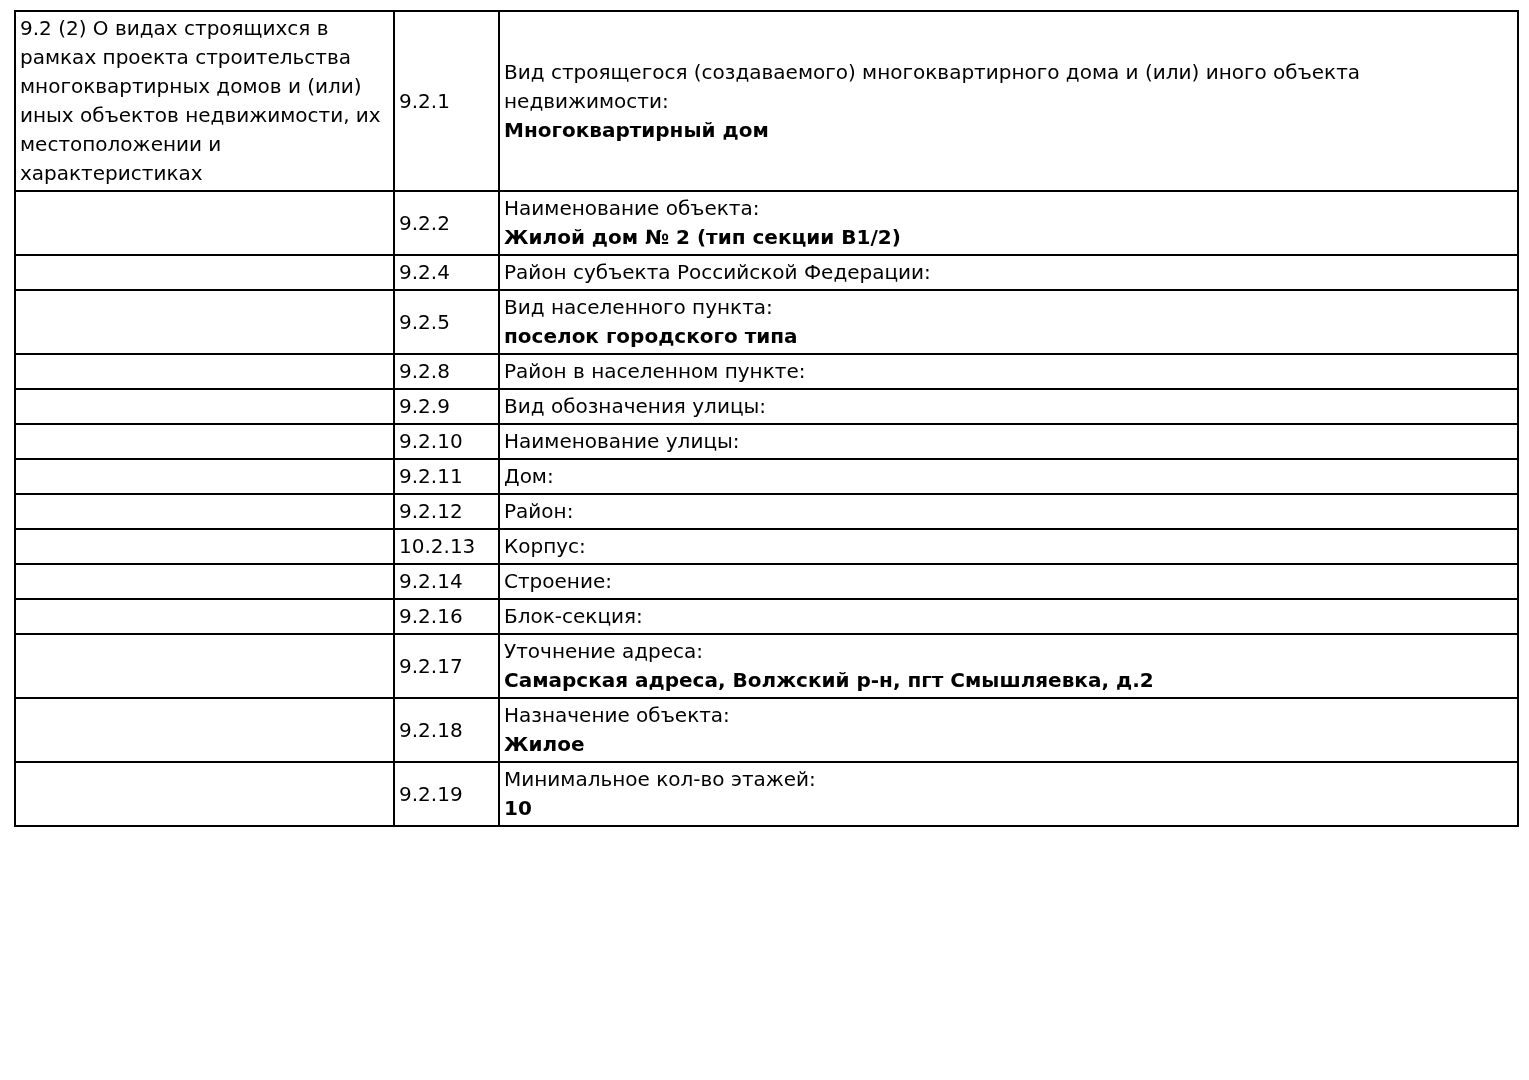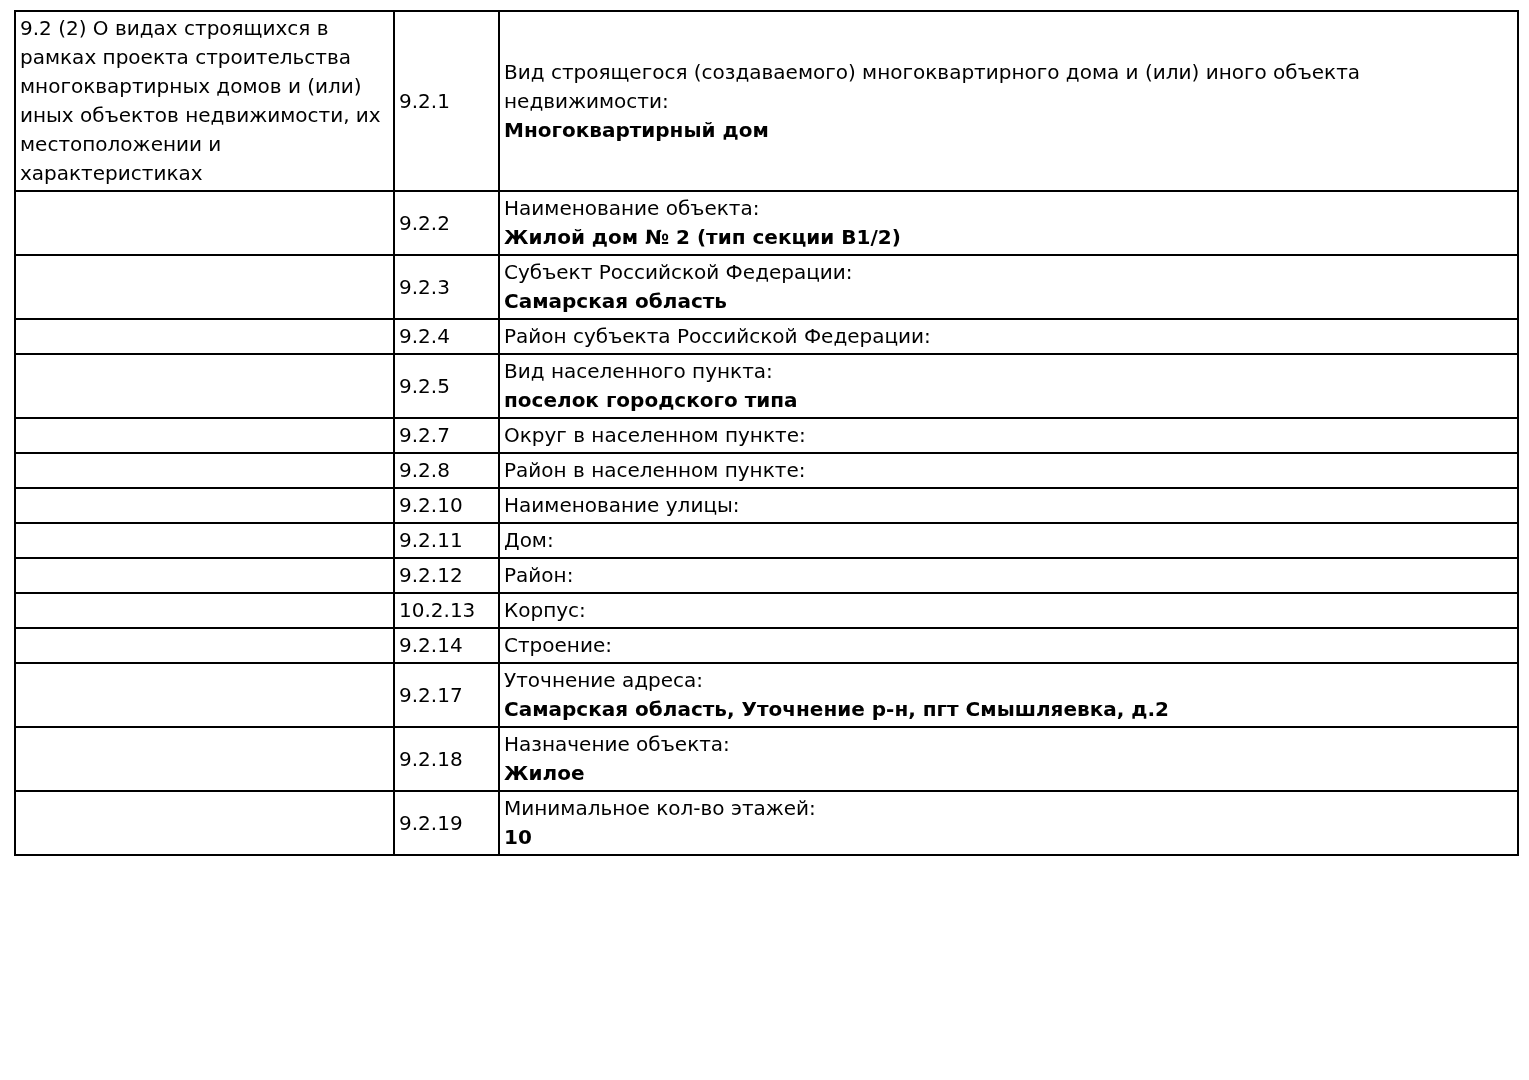--- a/index.html
+++ b/index.html
@@ -58,53 +58,45 @@
         <tr>
           <td class="c-desc"></td>
           <td class="c-num">9.2.2</td>
           <td class="c-cont">
             <div class="field-label">Наименование объекта:</div>
             <div class="field-value">Жилой дом № 2 (тип секции В1/2)</div>
           </td>
         </tr>
         <tr>
           <td class="c-desc"></td>
-          <td class="c-num">9.2.3</td>
-          <td class="c-cont">
-            <div class="field-label">Субъект Российской Федерации:</div>
-            <div class="field-value">Самарская область</div>
-          </td>
-        </tr>
-        <tr>
-          <td class="c-desc"></td>
           <td class="c-num">9.2.4</td>
           <td class="c-cont">
             <div class="field-label">Район субъекта Российской Федерации:</div>
           </td>
         </tr>
         <tr>
           <td class="c-desc"></td>
           <td class="c-num">9.2.5</td>
           <td class="c-cont">
             <div class="field-label">Вид населенного пункта:</div>
             <div class="field-value">поселок городского типа</div>
           </td>
         </tr>
         <tr>
           <td class="c-desc"></td>
-          <td class="c-num">9.2.7</td>
+          <td class="c-num">9.2.8</td>
           <td class="c-cont">
-            <div class="field-label">Округ в населенном пункте:</div>
+            <div class="field-label">Район в населенном пункте:</div>
           </td>
         </tr>
         <tr>
           <td class="c-desc"></td>
-          <td class="c-num">9.2.8</td>
+          <td class="c-num">9.2.9</td>
           <td class="c-cont">
-            <div class="field-label">Район в населенном пункте:</div>
+            <div class="field-label">Вид обозначения улицы:</div>
           </td>
         </tr>
         <tr>
           <td class="c-desc"></td>
           <td class="c-num">9.2.10</td>
           <td class="c-cont">
             <div class="field-label">Наименование улицы:</div>
           </td>
         </tr>
         <tr>
@@ -130,24 +122,31 @@
         </tr>
         <tr>
           <td class="c-desc"></td>
           <td class="c-num">9.2.14</td>
           <td class="c-cont">
             <div class="field-label">Строение:</div>
           </td>
         </tr>
         <tr>
           <td class="c-desc"></td>
+          <td class="c-num">9.2.16</td>
+          <td class="c-cont">
+            <div class="field-label">Блок-секция:</div>
+          </td>
+        </tr>
+        <tr>
+          <td class="c-desc"></td>
           <td class="c-num">9.2.17</td>
           <td class="c-cont">
             <div class="field-label">Уточнение адреса:</div>
-            <div class="field-value">Самарская область, Уточнение р-н, пгт Смышляевка, д.2</div>
+            <div class="field-value">Самарская адреса, Волжский р-н, пгт Смышляевка, д.2</div>
           </td>
         </tr>
         <tr>
           <td class="c-desc"></td>
           <td class="c-num">9.2.18</td>
           <td class="c-cont">
             <div class="field-label">Назначение объекта:</div>
             <div class="field-value">Жилое</div>
           </td>
         </tr>

